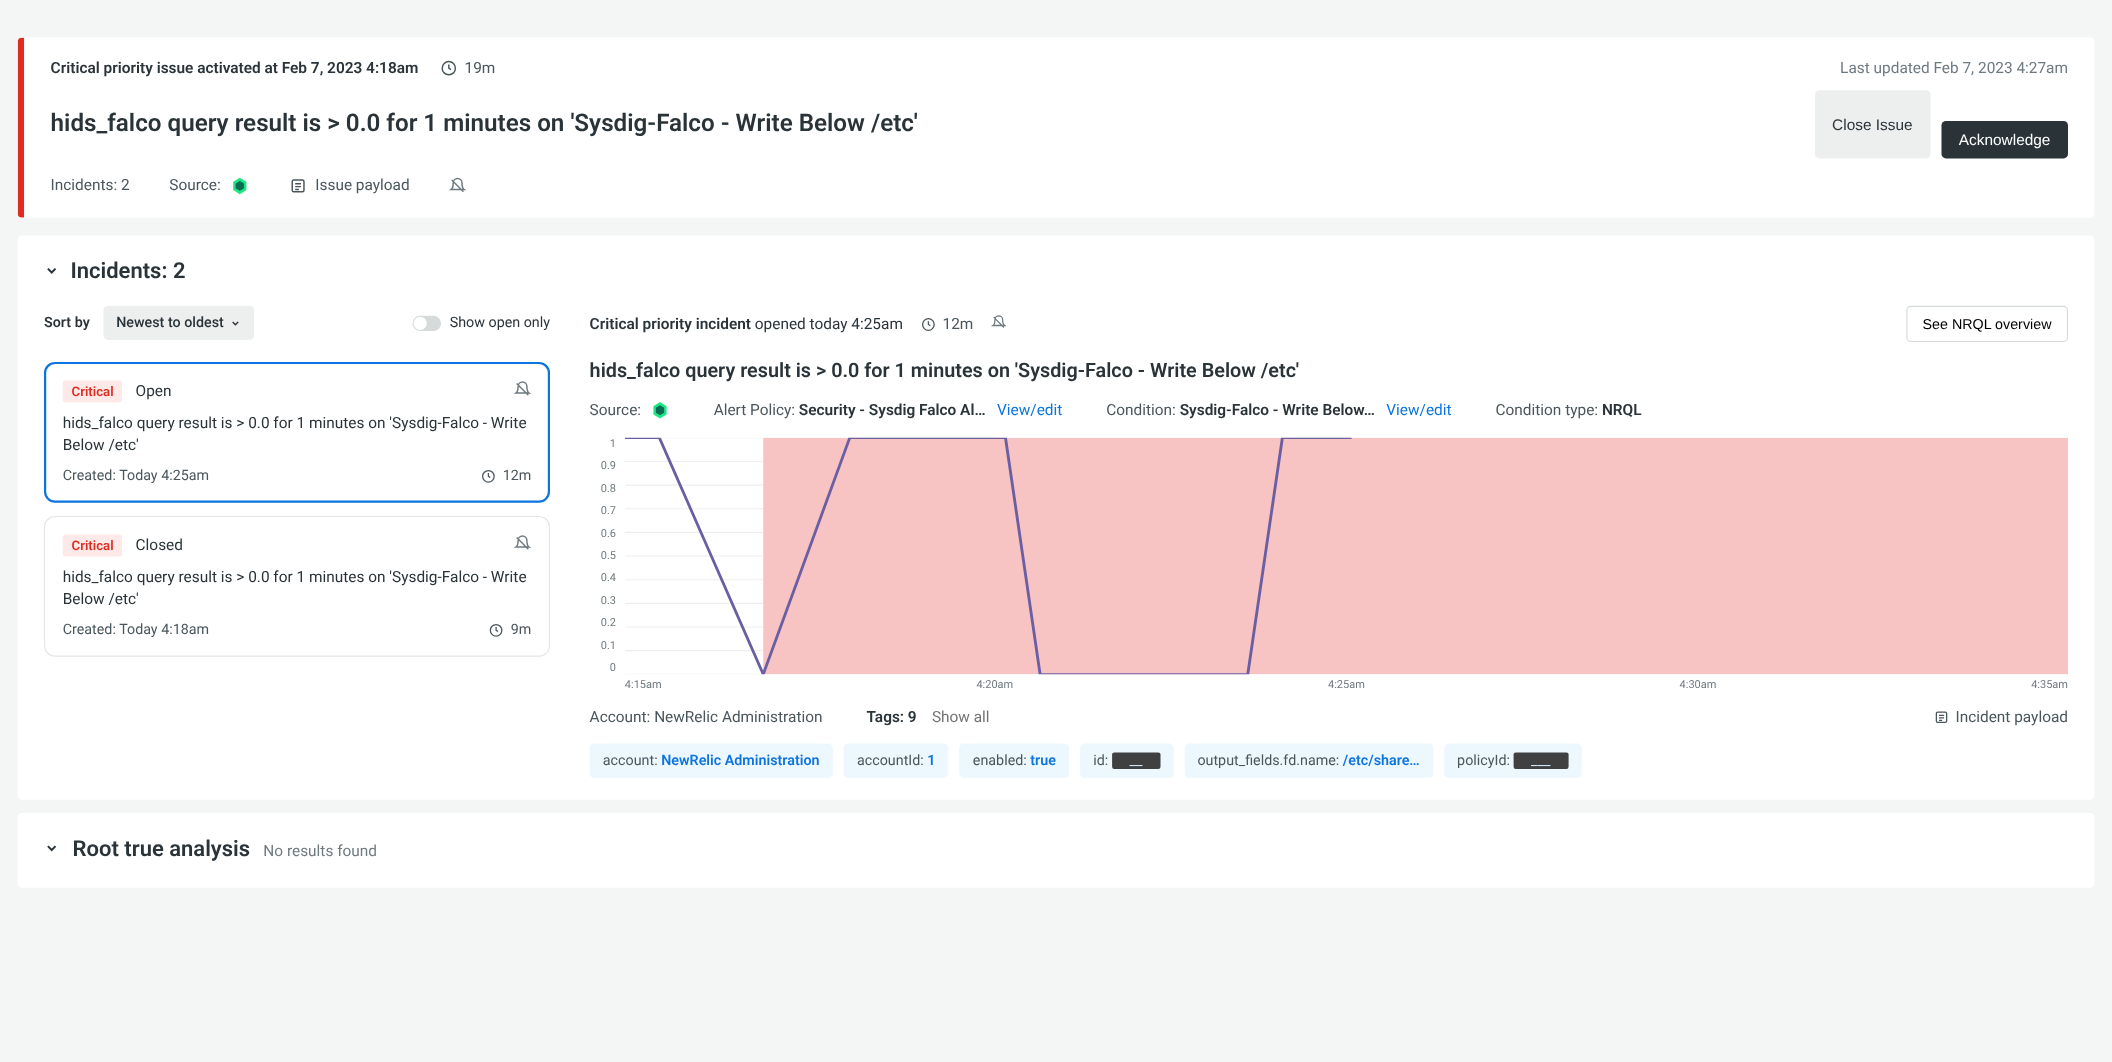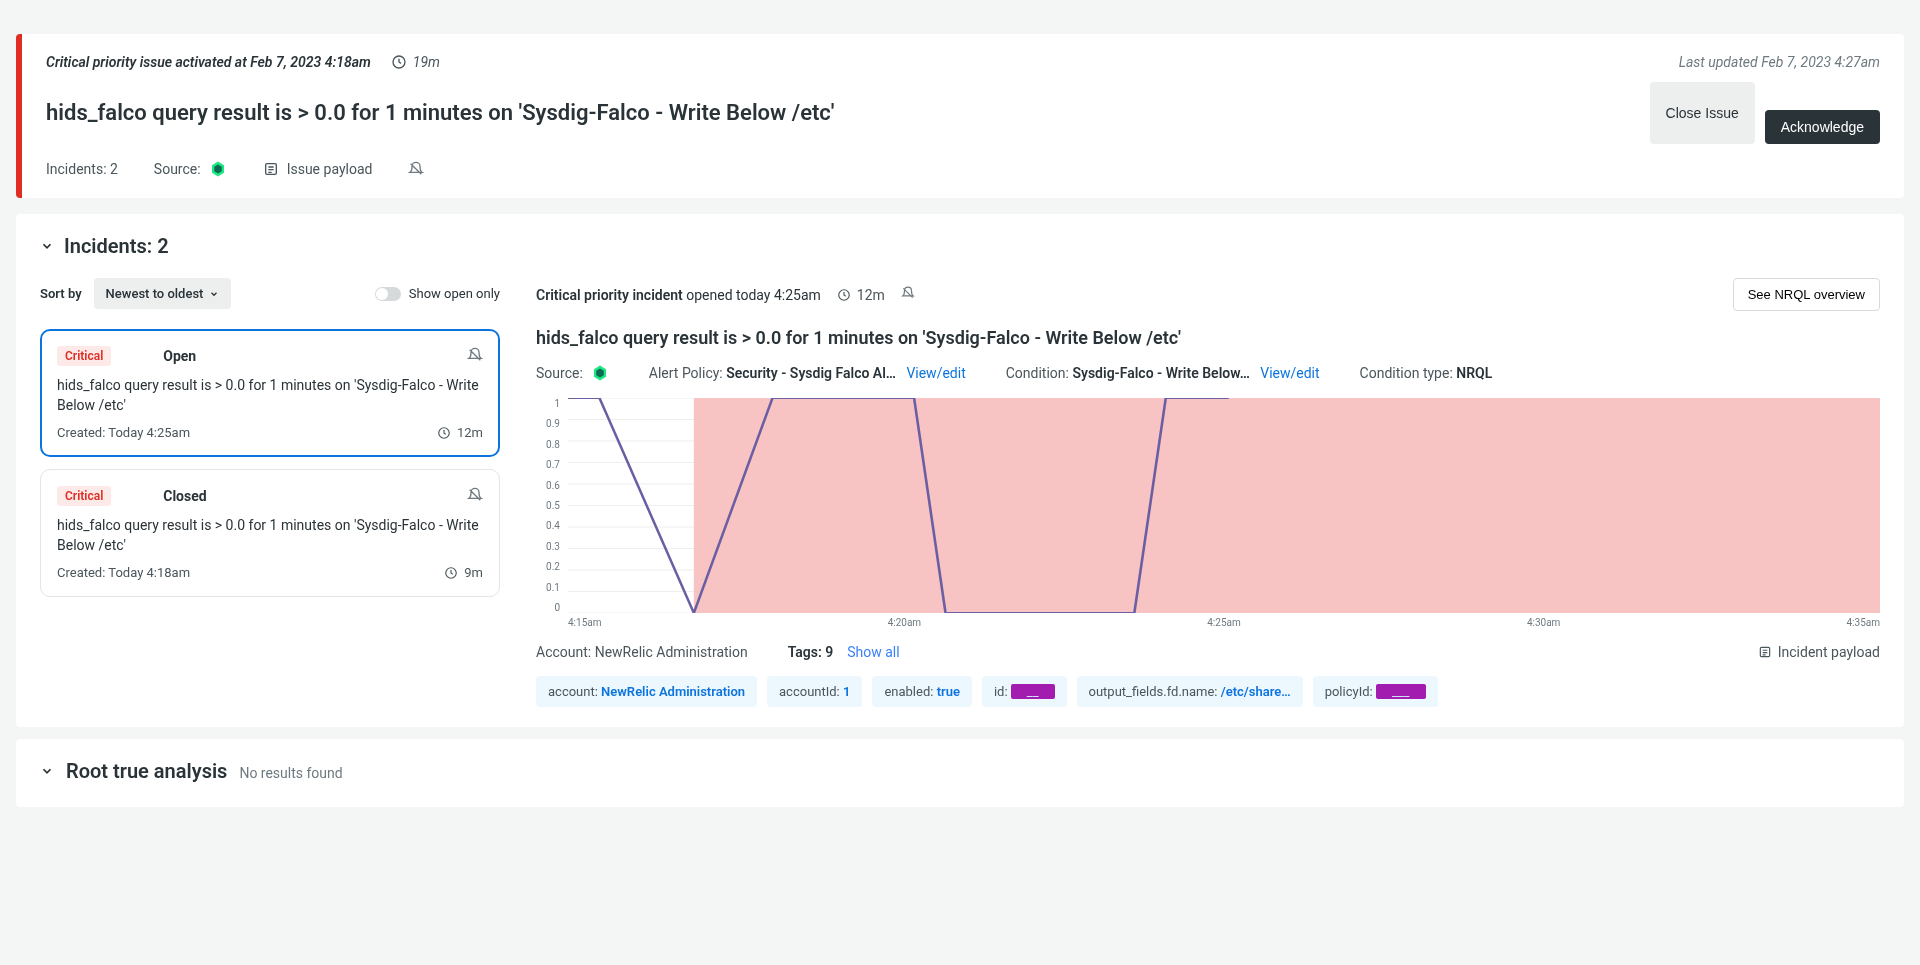--- a/index.html
+++ b/index.html
@@ -18,21 +18,20 @@
     padding: 20px 24px;
     display: flex;
     flex-direction: column;
     gap: 12px;
   }
 
   .header-line1 {
     display: flex;
     align-items: flex-start;
     gap: 20px;
-    font-style: italic;
   }
   .header-title-small { font-weight: 600; font-size: 14px; color: #293338; }
   .duration-group { display: flex; align-items: center; gap: 6px; color: #4a565b; }
   .spacer { flex: 1; }
   .last-updated { color: #6e7a80; }
 
   .issue-title { font-size: 22px; font-weight: 600; line-height: 1.3; }
 
   .header-actions { display: flex; gap: 10px; }
   .btn { padding: 9px 16px; border-radius: 4px; font-size: 14px; cursor: pointer; border: none; font-weight: 500; }
@@ -67,21 +66,21 @@
     border-radius: 10px;
     padding: 16px;
     display: flex;
     flex-direction: column;
     gap: 10px;
     cursor: pointer;
   }
   .incident-card.selected { border: 2px solid #0c74df; padding: 15px; }
   .inc-top { display: flex; align-items: center; gap: 12px; }
   .badge-critical { background: #fce9e8; color: #df2d24; padding: 3px 8px; border-radius: 3px; font-size: 12px; font-weight: 600; }
-  .badge-status { font-weight: 700; font-size: 14px; margin-left: 40px; }
+  .badge-status { font-weight: 400; font-size: 14px; }
   .mute-icon { margin-left: auto; color: #6e7a80; }
   .inc-desc { font-size: 14px; line-height: 1.4; }
   .inc-bottom { display: flex; align-items: center; gap: 26px; color: #4a565b; font-size: 13px; }
   .inc-dur { margin-left: auto; display: flex; align-items: center; gap: 6px; }
 
   .right-col { flex: 1; display: flex; flex-direction: column; gap: 16px; }
   .detail-header-line { display: flex; align-items: center; gap: 16px; }
   .detail-opened { font-size: 14px; }
   .see-nrql-btn { border: 1px solid #d6dadb; background: #fff; padding: 8px 14px; border-radius: 4px; font-size: 13px; font-weight: 500; cursor: pointer; margin-left:auto; }
 
@@ -95,21 +94,21 @@
   .plot-area { flex: 1; position: relative; }
   .plot-svg { width: 100%; height: 215px; display: block; }
   .x-axis { display: flex; justify-content: space-between; font-size: 10px; color: #6e7a80; margin-top: 4px; }
 
   .account-row { display: flex; align-items: center; gap: 40px; color: #4a565b; font-size: 14px; }
   .account-row .link-sm { display: flex; align-items: center; gap: 6px; margin-left: auto; cursor: pointer; }
 
   .tags-row { display: flex; flex-wrap: wrap; gap: 10px; }
   .tag { background: #edf7fe; color: #4a565b; padding: 8px 12px; border-radius: 4px; font-size: 13px; }
   .tag .bold { color: #0c74df; font-weight: 600; }
-  .tag .redact { background: #a21caf; color: #cfe8fc; border-radius: 2px; padding: 0 16px; }
+  .tag .redact { background: #404040; color: #cfe8fc; border-radius: 2px; padding: 0 16px; }
 
   .rca-header { display: flex; align-items: baseline; gap: 12px; }
   .rca-sub { color: #6e7a80; font-size: 14px; font-weight: 400; }
 </style>
 </head>
 <body>
 
 <div class="main-card">
   <div class="header-line1">
     <span class="header-title-small">Critical priority issue activated at Feb 7, 2023 4:18am</span>
@@ -310,21 +309,21 @@
               <span>4:30am</span>
               <span>4:35am</span>
             </div>
         </div>
       </div>
 
       <div class="account-row">
         <span>Account: NewRelic Administration</span>
         <span>
           <span class="bold">Tags: 9</span>
-          &nbsp;&nbsp;&nbsp;<span class="link" style="color:#3b82f6;">Show all</span>
+          &nbsp;&nbsp;&nbsp;<span class="link" style="color:#737373;">Show all</span>
         </span>
         <span class="link-sm">
           <svg width="14" height="14" viewBox="0 0 24 24" fill="none" stroke="#4a565b" stroke-width="2">
               <rect x="4" y="4" width="16" height="16" rx="2"></rect>
               <path d="M8 9h8M8 13h8M8 17h5"></path>
             </svg>
           <span>Incident payload</span>
         </span>
       </div>
 

